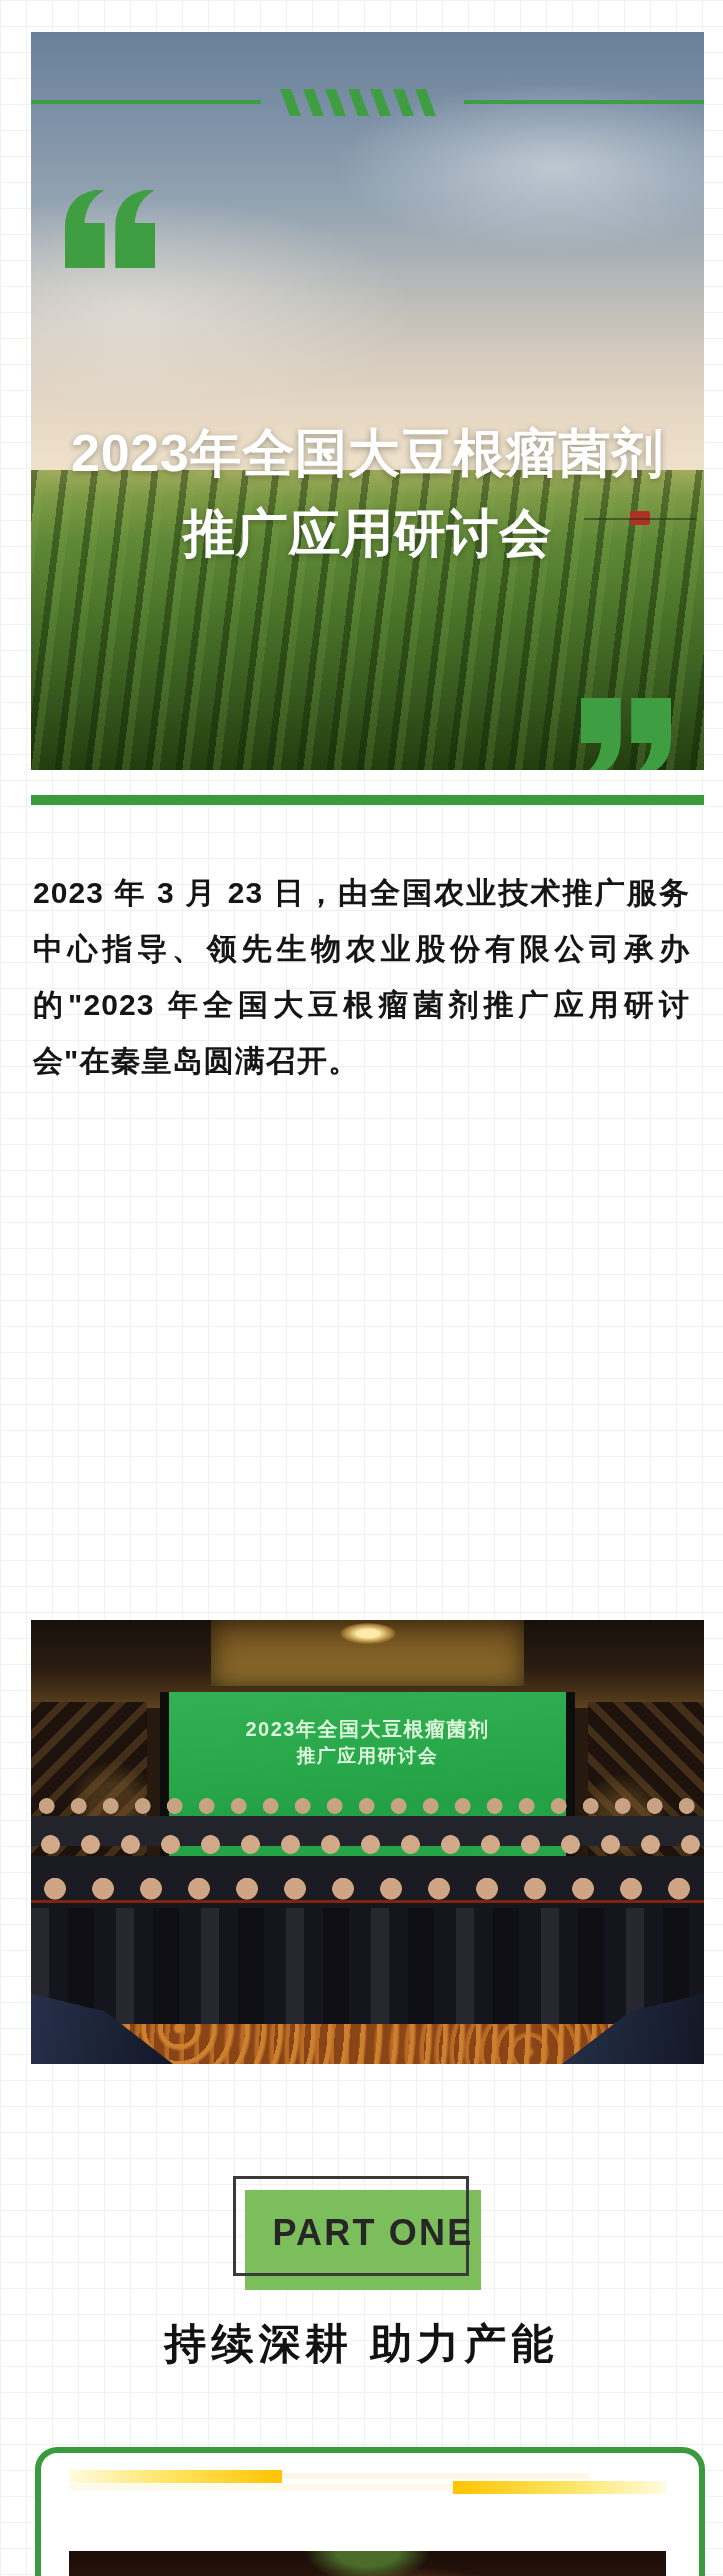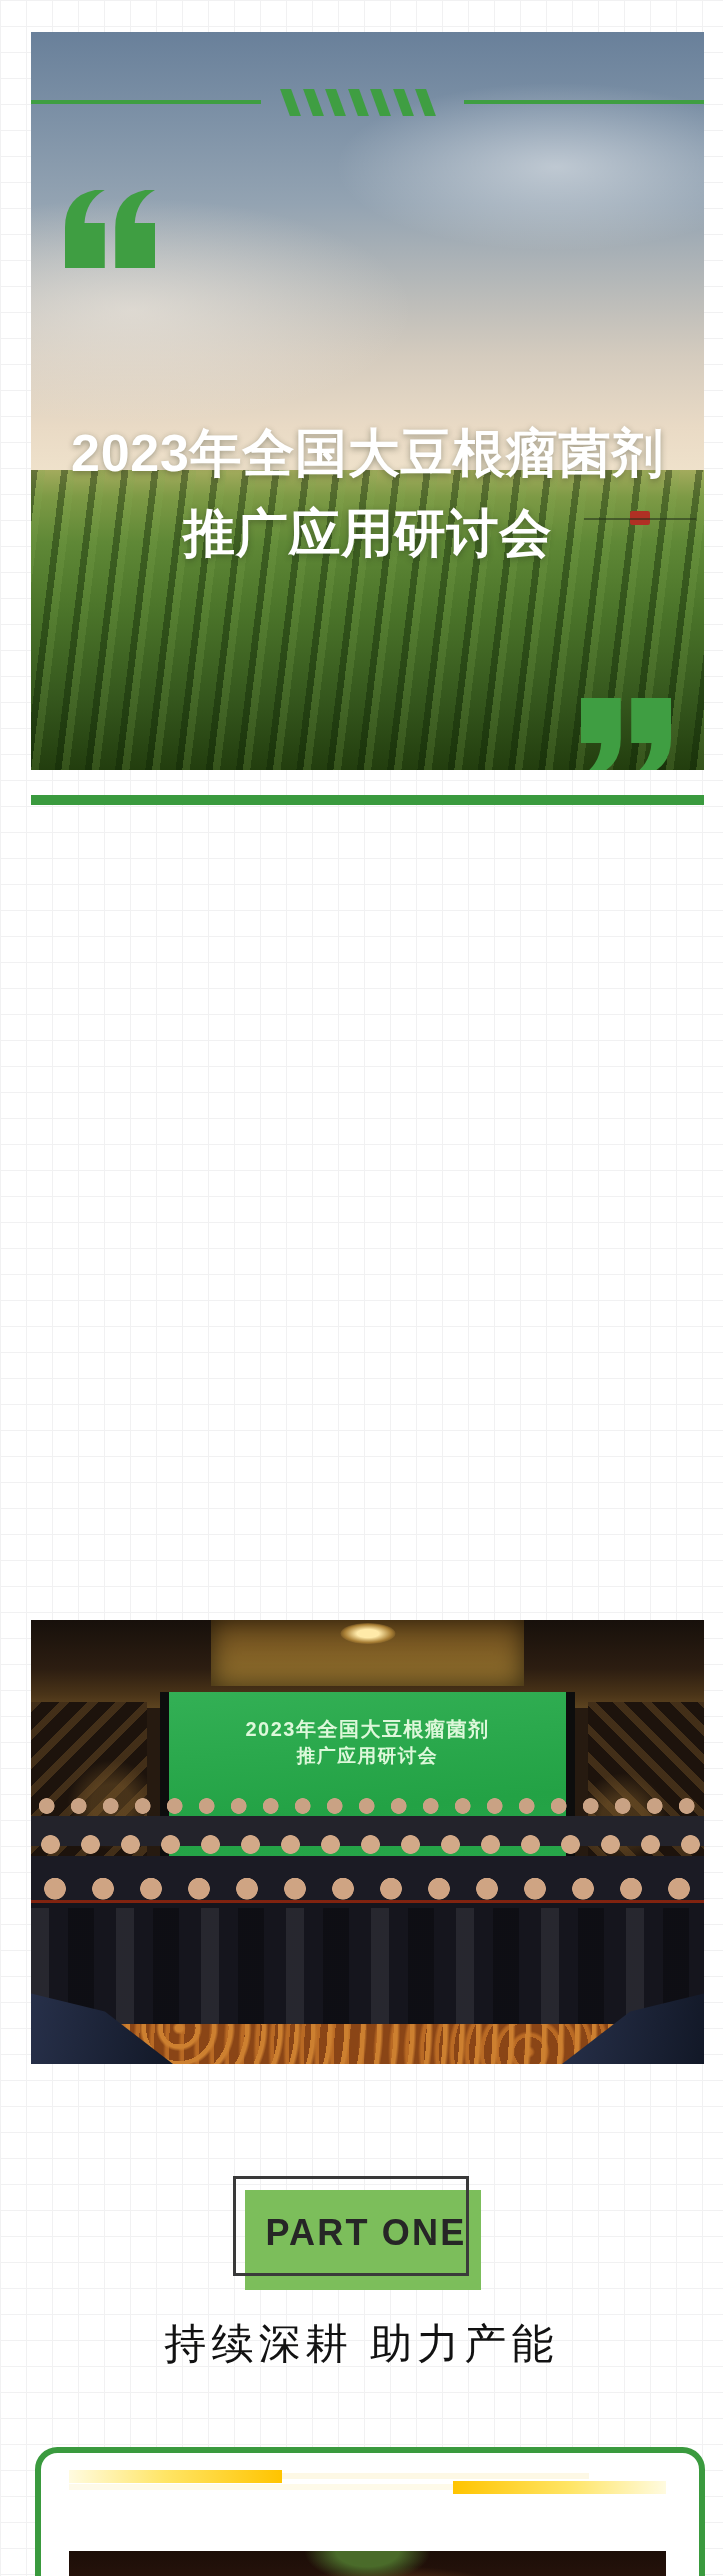--- a/index.html
+++ b/index.html
@@ -102,24 +102,24 @@
     background-image:
       repeating-radial-gradient(circle at 22% 10%,#cd8030 0 3.7px,rgba(0,0,0,0) 6.7px 16.5px),
       repeating-radial-gradient(circle at 74% 70%,#b96a24 0 3px,rgba(0,0,0,0) 6px 15px);}
   .ph-table{position:absolute;bottom:0;width:142px;height:75px;background:linear-gradient(100deg,#27304a,#121827);}
   .ph-table.left{left:0;clip-path:polygon(0 6%,52% 30%,100% 100%,0 100%);}
   .ph-table.right{right:0;clip-path:polygon(48% 30%,100% 6%,100% 100%,0 100%);}
   
   .badge-green{position:absolute;left:245px;top:2190px;width:236px;height:100px;background:var(--badge-green);}
   .badge-frame{position:absolute;left:233px;top:2176px;width:236px;height:100px;border:3px solid #3a3a3a;
     display:flex;align-items:center;justify-content:center;}
-  .badge-label{position:absolute;left:226px;top:2185px;width:280px;height:96px;display:flex;align-items:center;justify-content:center;
+  .badge-label{position:absolute;left:233px;top:2185px;width:280px;height:96px;display:flex;align-items:center;justify-content:center;
     font-size:36px;font-weight:700;letter-spacing:2.2px;color:#262626;}
   .subtitle{position:absolute;left:0;top:2319px;width:723px;text-align:center;
-    font-size:42px;line-height:49px;font-weight:400;letter-spacing:5.2px;color:#121212;}
+    font-size:42px;line-height:49px;font-weight:700;letter-spacing:5.2px;color:#121212;}
   
   .card{position:absolute;left:35px;top:2447px;width:670px;height:180px;background:#ffffff;
     border:6.7px solid var(--green-dark);border-radius:22.4px;overflow:hidden;}
   .hl{position:absolute;height:12.7px;}
   .hl.one{left:28.4px;top:17px;width:213px;background:linear-gradient(90deg,#fffbe0 0%,#ffe566 45%,#ffc400 100%);}
   .hl.one-tail{left:206px;top:20px;width:342px;height:6px;background:#fcf3cf;opacity:.55;}
   .hl.two{left:412px;top:28.4px;width:213px;background:linear-gradient(90deg,#ffc400 0%,#ffe566 55%,#fffbe0 100%);}
   .hl.two-tail{left:28.4px;top:31px;width:384px;height:6px;background:#fcf3cf;opacity:.45;}
   .card-photo{position:absolute;left:28.4px;top:98px;width:597px;height:82px;
     background:
@@ -159,20 +159,21 @@
       <svg viewBox="0 0 120 104" xmlns="http://www.w3.org/2000/svg">
         <path d="M0 104 L0 50 Q0 8 40 0 L53 0 Q28 14 26 44 L53 44 L53 104 Z"></path>
         <path transform="translate(67,0)" d="M0 104 L0 50 Q0 8 40 0 L53 0 Q28 14 26 44 L53 44 L53 104 Z"></path>
       </svg>
     </div>
   </div>
 
   <div class="divider"></div>
 
   <div class="article">
+    <p>2023 年 3 月 23 日，由全国农业技术推广服务中心指导、领先生物农业股份有限公司承办的"2023 年全国大豆根瘤菌剂推广应用研讨会"在秦皇岛圆满召开。</p>
   </div>
 
   <div class="photo">
     <div class="ph-ceiling"></div>
     <div class="ph-chand"></div>
     <div class="ph-wall"></div>
     <div class="ph-spots"></div>
     <div class="ph-panel left"></div>
     <div class="ph-panel right"></div>
     <div class="ph-screen">

